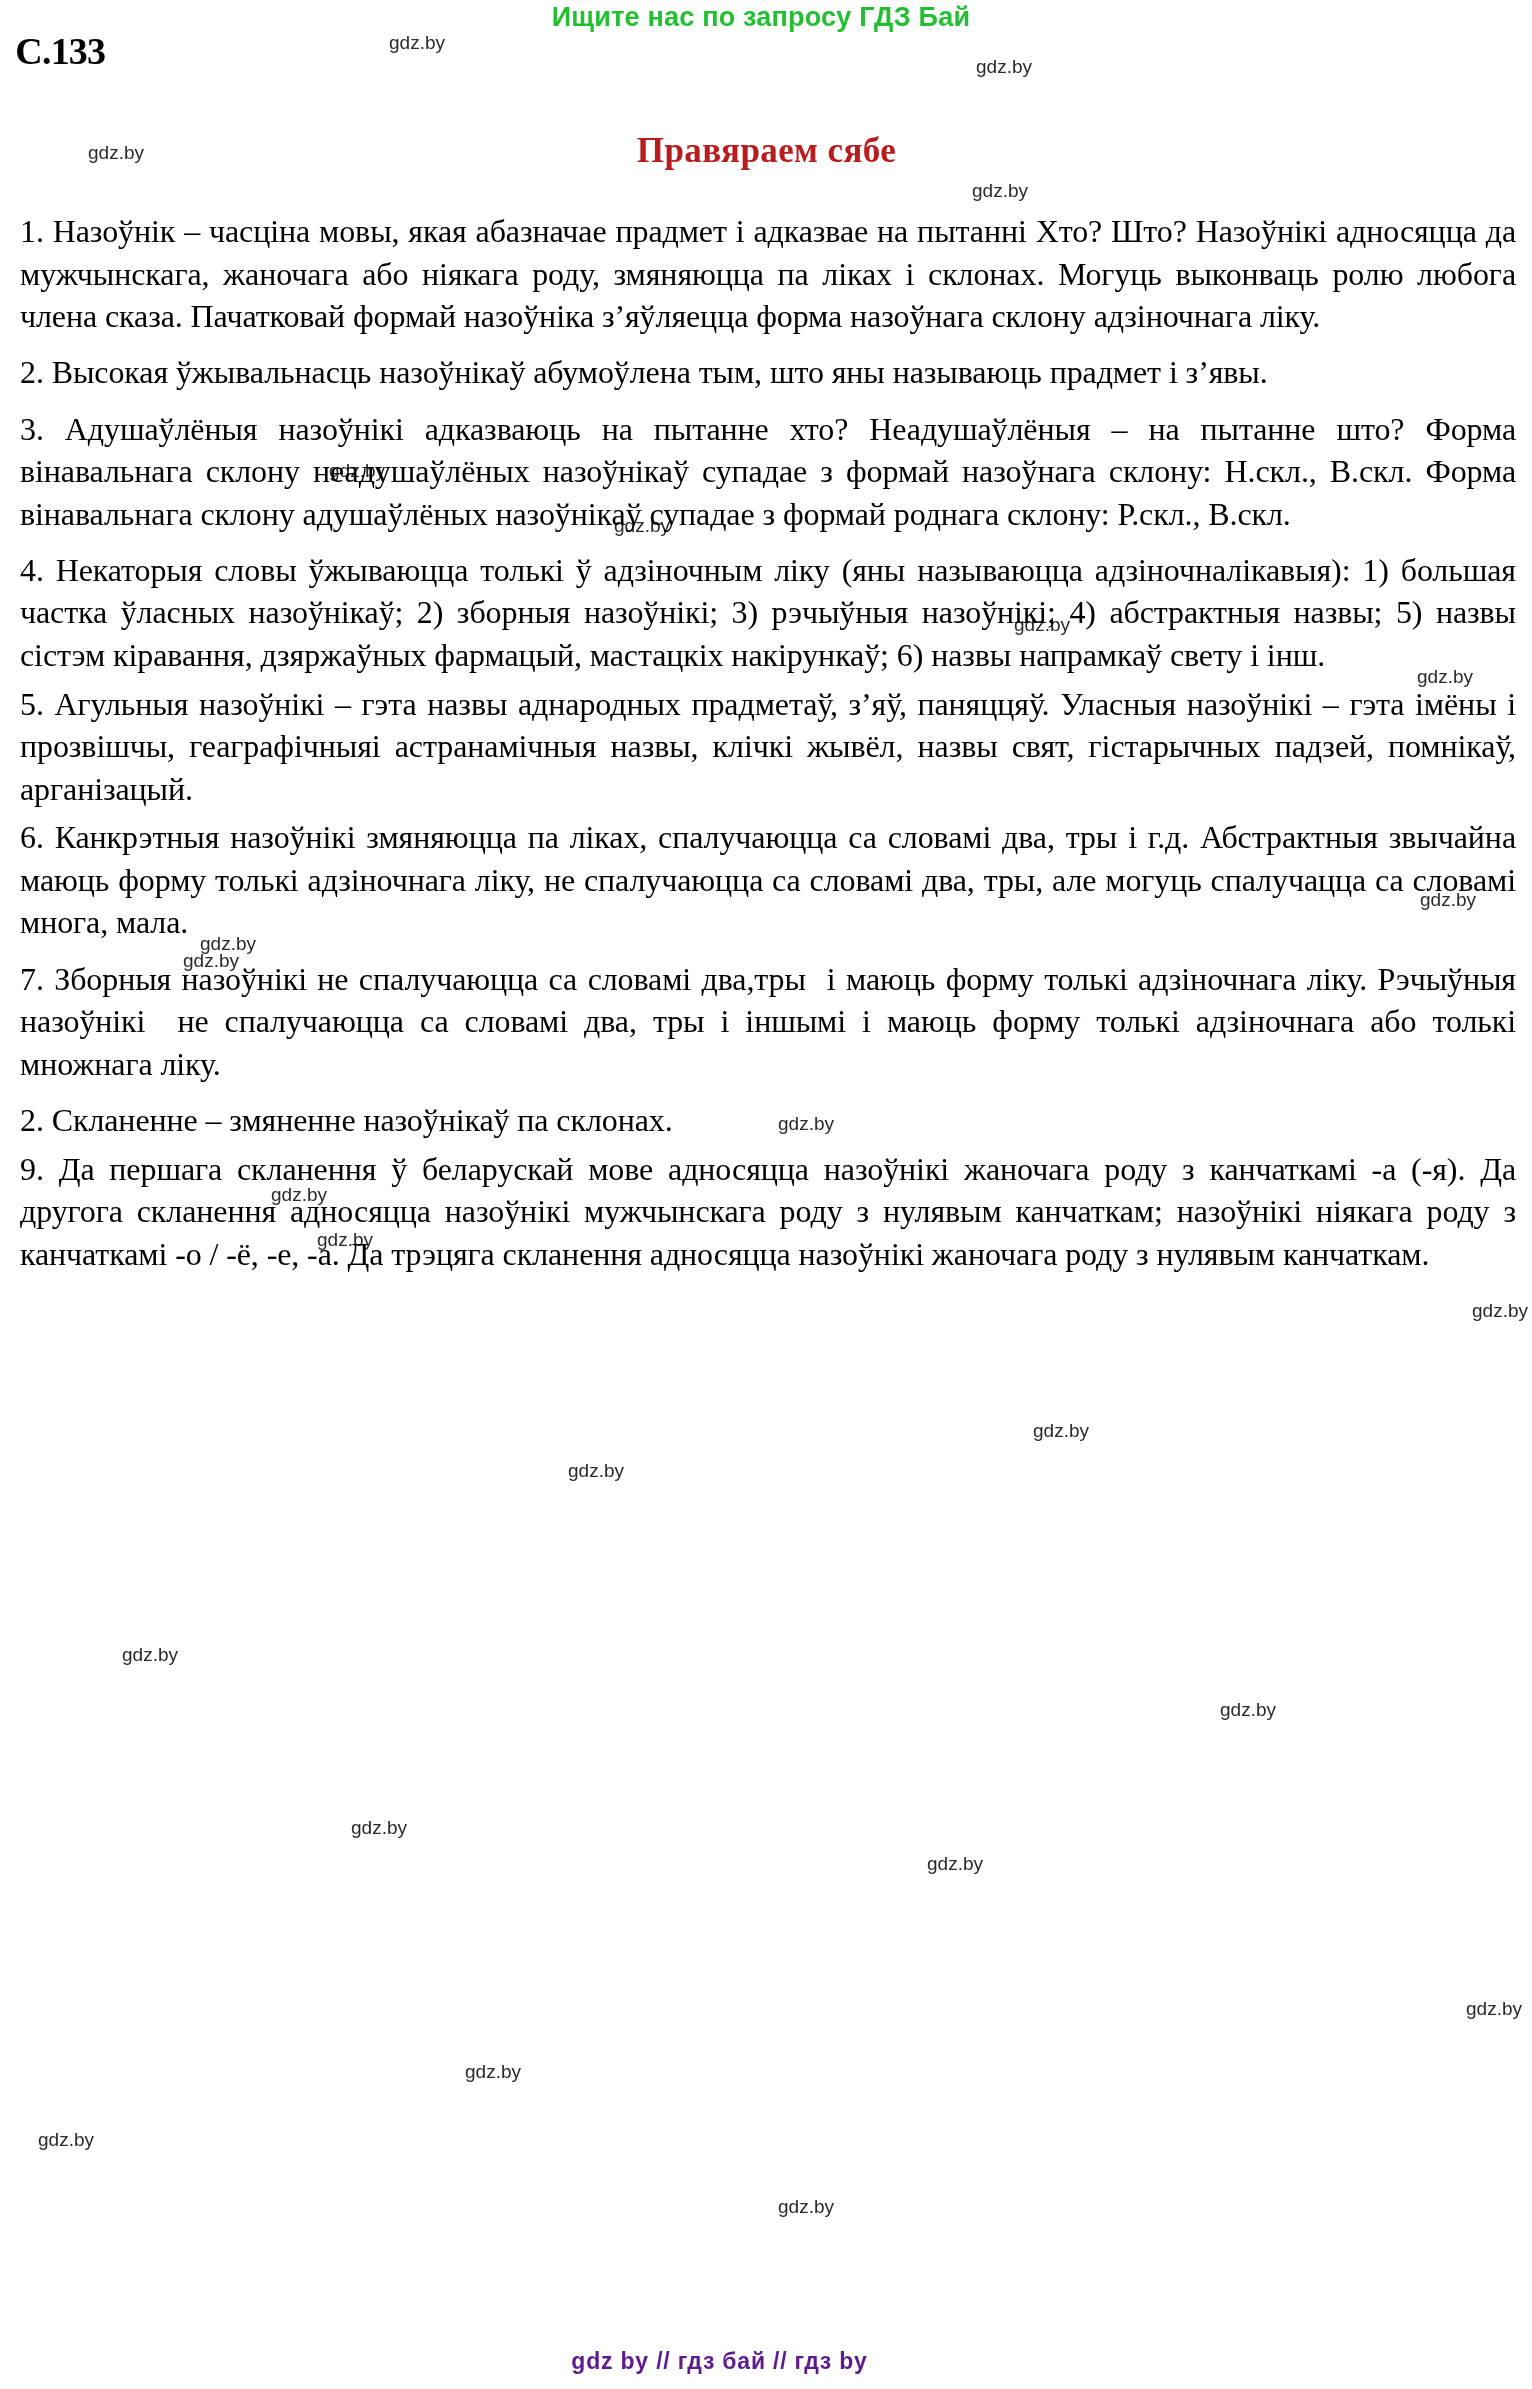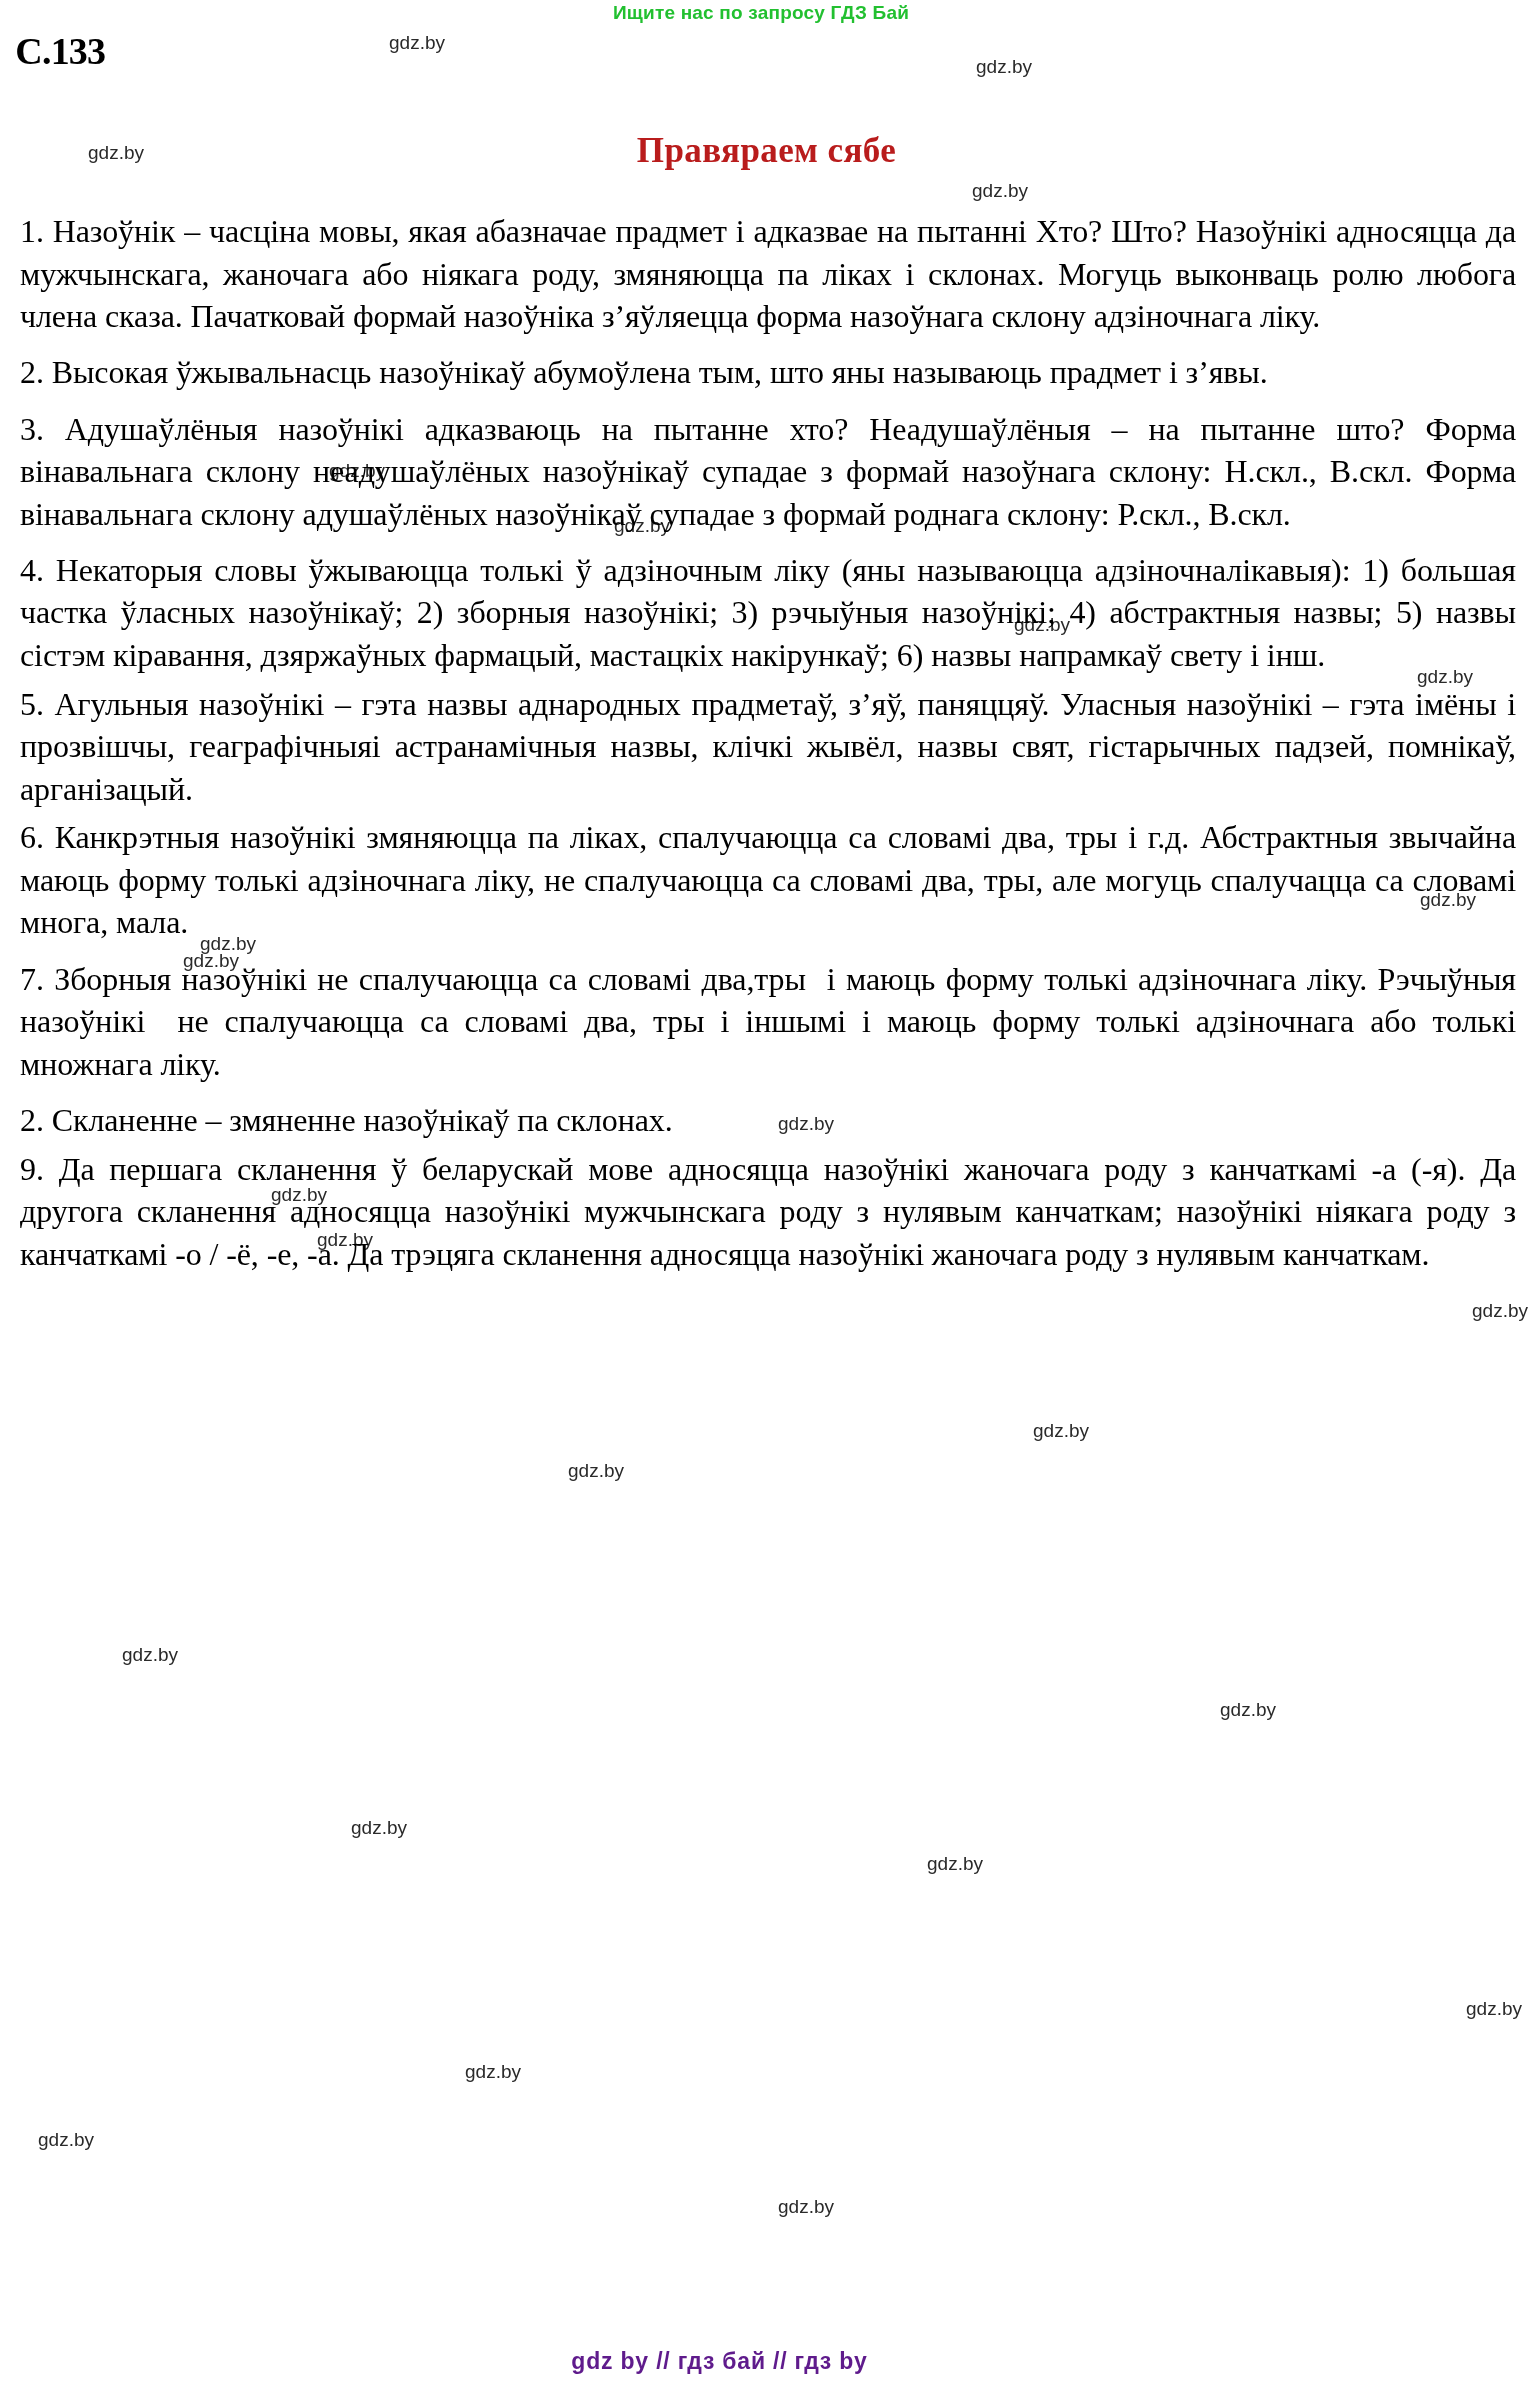--- a/index.html
+++ b/index.html
@@ -24,21 +24,21 @@
 
   
   .promo {
     position: absolute;
     top: 1.5px;
     left: 0;
     width: 1522px;
     text-align: center;
     font-family: "Liberation Sans", "DejaVu Sans", sans-serif;
     font-weight: bold;
-    font-size: 19px;
+    font-size: 27px;
     color: #22c030;
     letter-spacing: 0.2px;
     white-space: nowrap;
   }
 
   
   .page-number {
     position: absolute;
     top: 32px;
     left: 15.3px;

